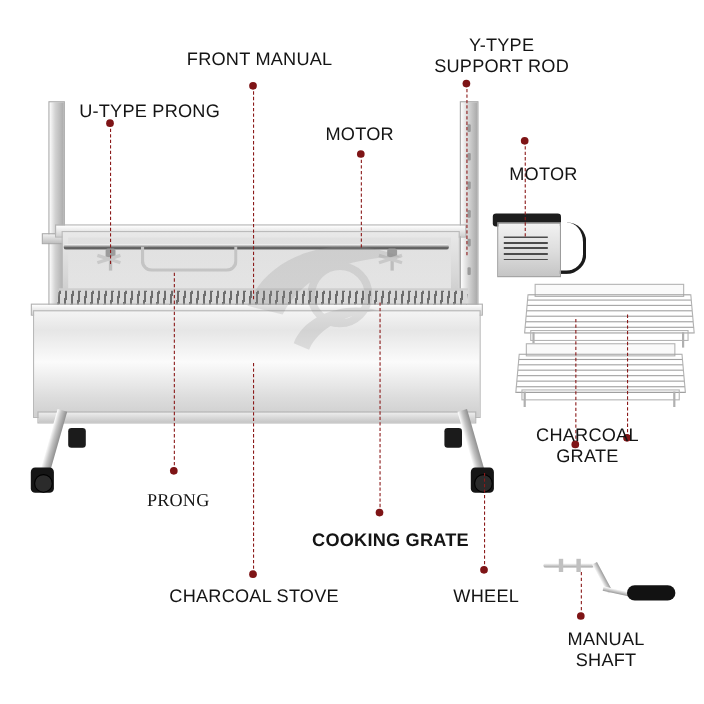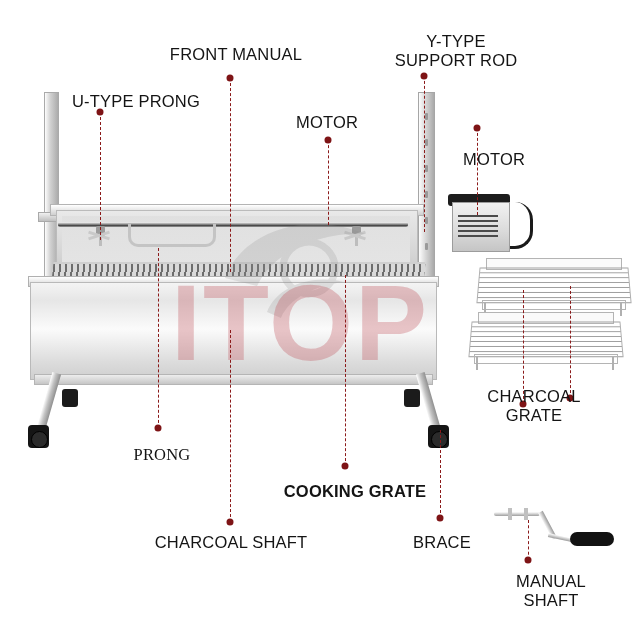--- a/index.html
+++ b/index.html
@@ -202,21 +202,20 @@
     <div class="ill crank-arm2"></div>
     <div class="ill crank-grip"></div>
   </div>
 
   <div class="wm">
     <svg class="wm-swoosh" viewBox="0 0 190 120">
       <path d="M20 70 C40 18 110 4 160 26 C120 24 70 40 52 78 Z" fill="#8d8d8d"></path>
       <path d="M62 104 C72 78 108 66 138 74 C110 78 84 90 76 110 Z" fill="#8d8d8d"></path>
       <circle cx="104" cy="60" r="26" fill="none" stroke="#8d8d8d" stroke-width="7"></circle>
     </svg>
-    <div class="wm-text">ITOP</div>
   </div>
 
   <div id="leaders-layer">
       <div class="leader" style="left: 100px; top: 112px; height: 128px;"></div>
       <div class="dot" style="left: 100px; top: 112px;"></div>
       <div class="leader" style="left: 230px; top: 78px; height: 194px;"></div>
       <div class="dot" style="left: 230px; top: 78px;"></div>
       <div class="leader" style="left: 424px; top: 76px; height: 156px;"></div>
       <div class="dot" style="left: 424px; top: 76px;"></div>
       <div class="leader" style="left: 328px; top: 140px; height: 85px;"></div>
@@ -243,19 +242,19 @@
       <div class="label" style="left: 136px; top: 92px;">U-TYPE PRONG</div>
       <div class="label" style="left: 236px; top: 45px;">FRONT MANUAL</div>
       <div class="label two" style="left: 456px; top: 32px;">Y-TYPE
 SUPPORT ROD</div>
       <div class="label" style="left: 327px; top: 113px;">MOTOR</div>
       <div class="label" style="left: 494px; top: 102px; margin-top: 48px;">MOTOR</div>
       <div class="label two" style="left: 534px; top: 387px;">CHARCOAL
 GRATE</div>
       <div class="label" style="left: 162px; top: 445px; font-family: Liberation Serif, serif;">PRONG</div>
       <div class="label" style="left: 355px; top: 482px; font-weight: bold;">COOKING GRATE</div>
-      <div class="label" style="left: 231px; top: 533px;">CHARCOAL SHAFT</div>
-      <div class="label" style="left: 442px; top: 533px;">BRACE</div>
+      <div class="label" style="left: 231px; top: 533px;">CHARCOAL STOVE</div>
+      <div class="label" style="left: 442px; top: 533px;">WHEEL</div>
       <div class="label two" style="left: 551px; top: 572px;">MANUAL
 SHAFT</div>
     </div>
 
 </div>
 
 </body></html>

